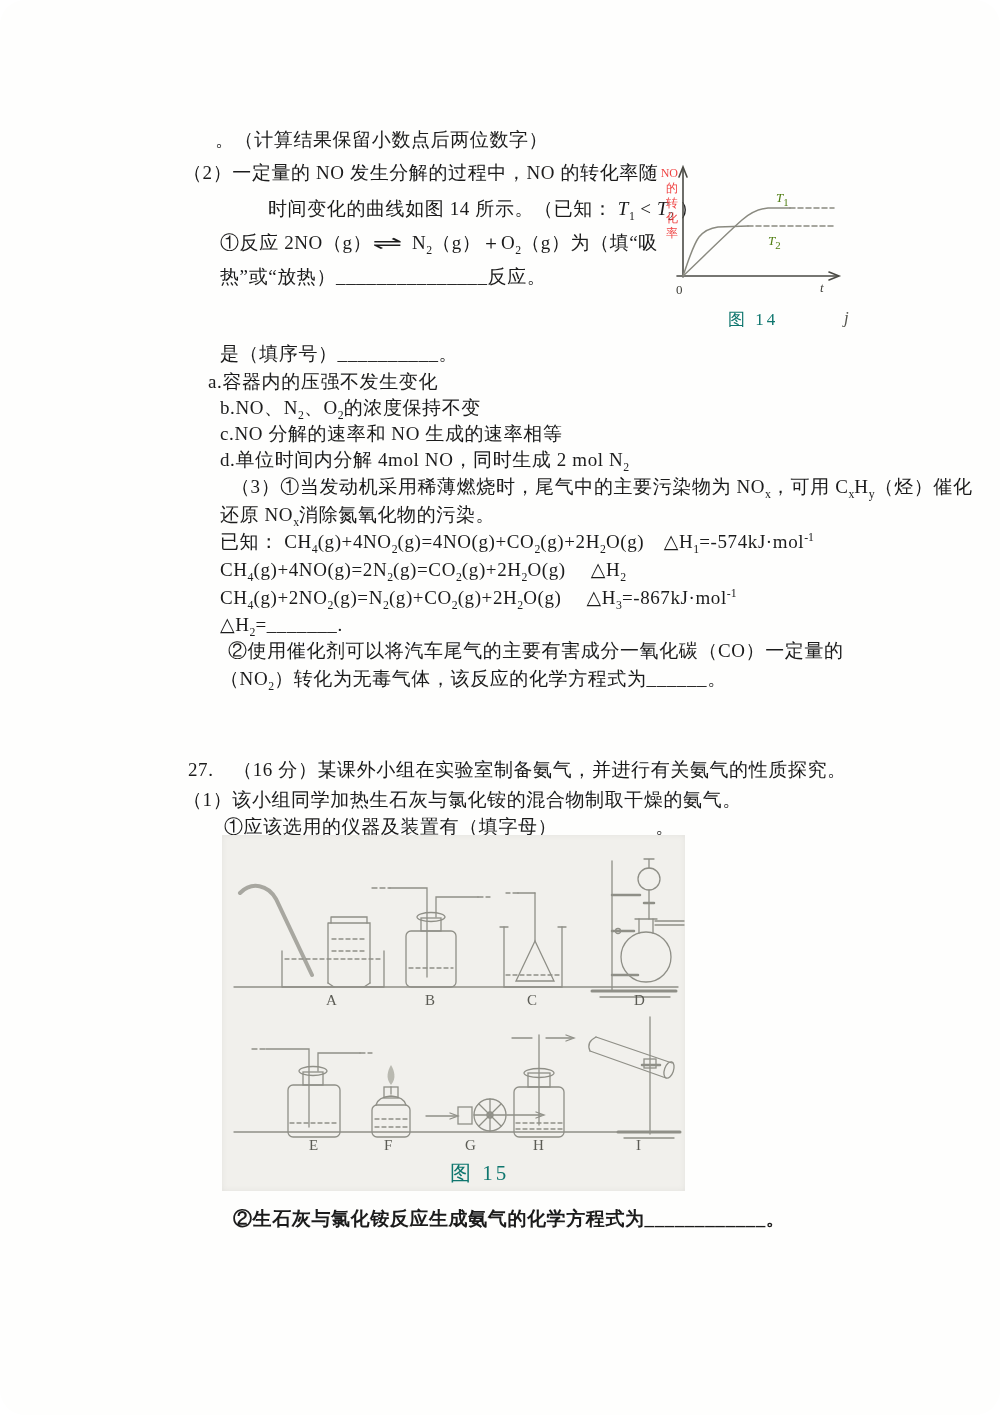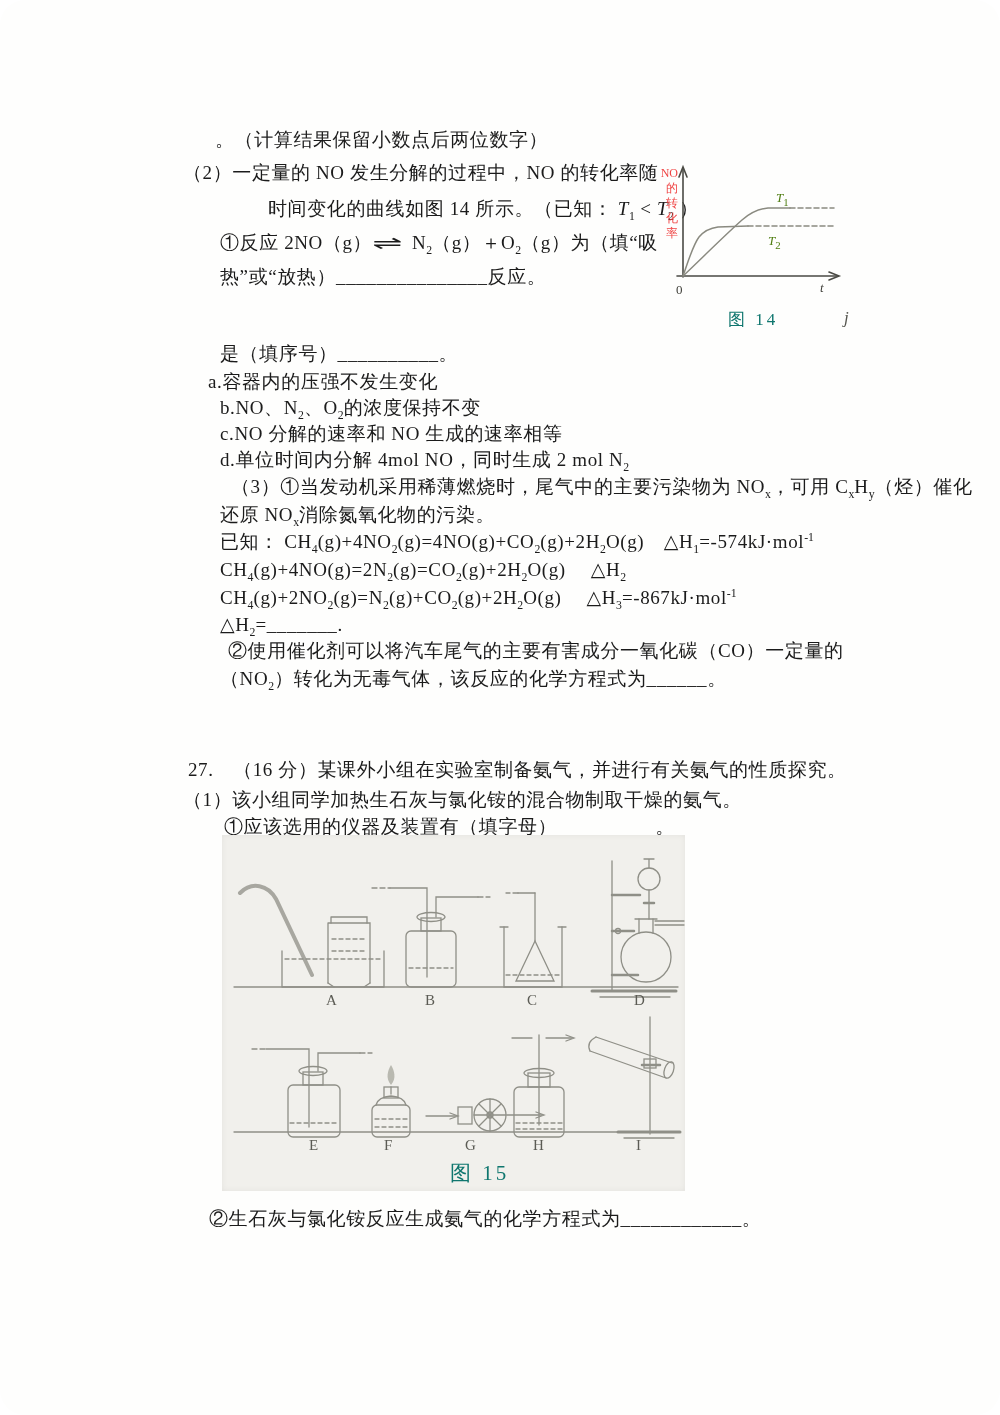--- a/index.html
+++ b/index.html
@@ -75,21 +75,21 @@
     <div class="plot-label" style="left:120px;top:77px;"><i>T</i><sub>2</sub></div>
     <div class="axis-num" style="left:28px;top:126px;">0</div>
     <div class="axis-num" style="left:172px;top:124px;font-style:italic;">t</div>
     <div class="caption" style="left:80px;top:152px;">图 14</div>
     <div class="stray" style="left:196px;top:152px;">j</div>
   </div>
 
   <div class="line" style="left:150px;top:757px;margin-left:38px;">27.　（16 分）某课外小组在实验室制备氨气，并进行有关氨气的性质探究。</div>
   <div class="line" style="left:183px;top:787px;">（1）该小组同学加热生石灰与氯化铵的混合物制取干燥的氨气。</div>
   <div class="line" style="left:224px;top:814px;">①应该选用的仪器及装置有（填字母）　　　　　。</div>
-  <div class="line" style="left:209px;top:1206px;">②生石灰与氯化铵反应生成氨气的化学方程式为____________。</div>
+  <div class="line" style="left:233px;top:1206px;font-weight:bold;">②生石灰与氯化铵反应生成氨气的化学方程式为____________。</div>
 
   <div class="fig fig15-box">
     <svg width="463" height="322" viewBox="0 0 463 322">
       <g stroke="#8f8f87" stroke-width="1.3" fill="none" stroke-linecap="round">
 
         <line x1="12" y1="152" x2="456" y2="152"></line>
         <line x1="12" y1="297" x2="456" y2="297"></line>
 
         <g>
           <path d="M18,58 C30,46 46,50 54,64 L90,140" stroke-width="4" opacity="0.75"></path>

